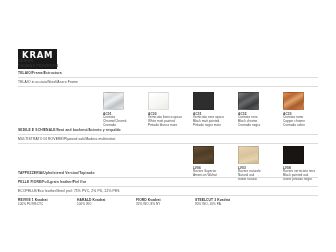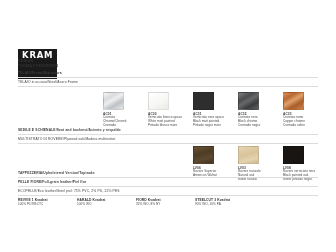--- a/index.html
+++ b/index.html
@@ -14,21 +14,21 @@
   .sheet { position:absolute; left:0; top:0; width:336px; height:252px; }
 
   
   .logo-block { position:absolute; left:18px; top:44px; }
   .logo {
     background:#1a1a1a;
     color:#ffffff;
     font-weight:bold;
     font-size:8.5px;
     letter-spacing:0.8px;
-    padding:2px 4px 19px 4px;
+    padding:2px 4px 9px 4px;
     display:inline-block;
     line-height:1;
     font-family:"DejaVu Sans", sans-serif;
   }
   .designer { position:absolute; left:18px; top:59px; }
   .designer div {
     font-size:3.6px;
     line-height:4.6px;
     letter-spacing:0.25px;
     font-weight:bold;

